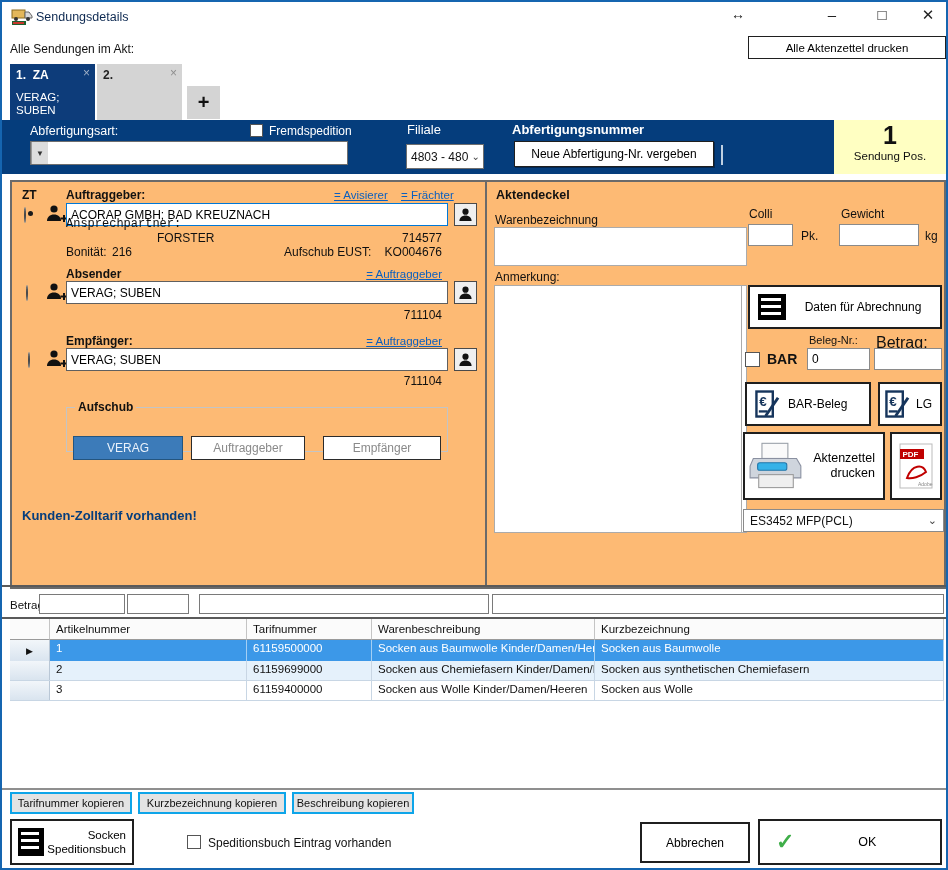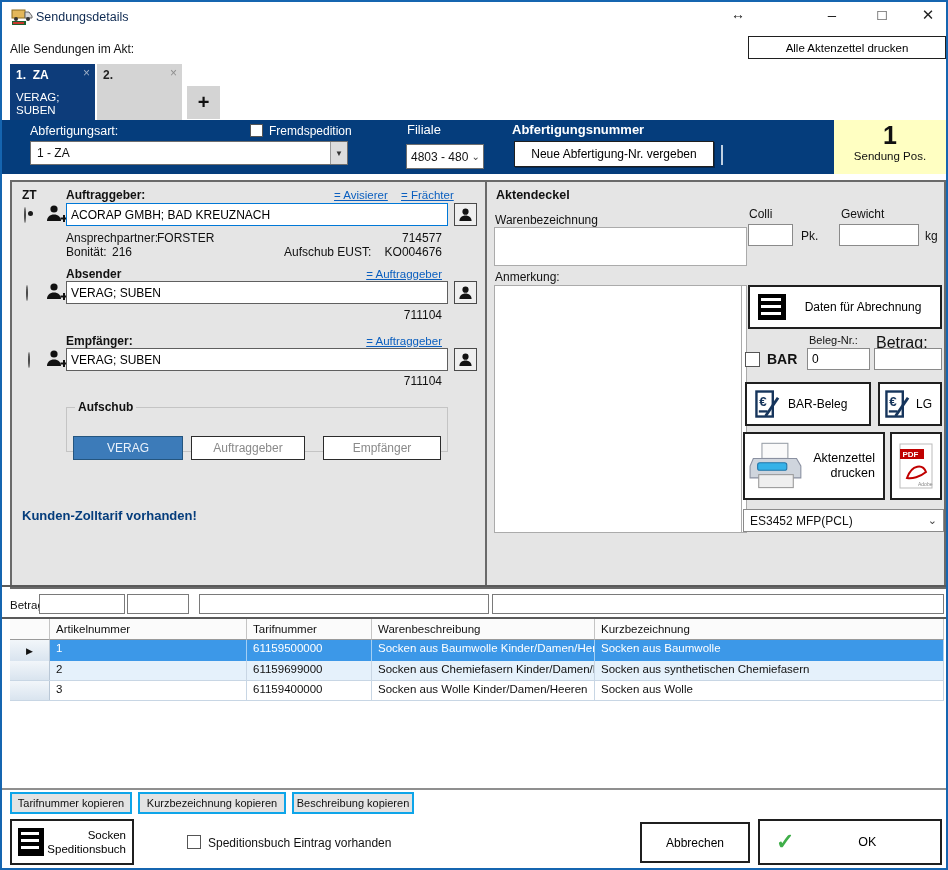--- a/index.html
+++ b/index.html
@@ -20,21 +20,21 @@
   .tab-close { position:absolute; top:2px; right:5px; font-size:12px; }
   
   .band { position:absolute; left:0; top:118px; width:100%; height:54px; background:#053D7C; }
   .combo { background:#fff; border:1px solid #6E6E6E; display:flex; align-items:center; }
   .combo .val { flex:1; padding-left:6px; overflow:hidden; white-space:nowrap; }
   .combo .btn { width:17px; align-self:stretch; background:#DDDDDD; border-left:1px solid #999;
                 display:flex; align-items:center; justify-content:center; font-size:8px; color:#333; }
   .cb { display:inline-block; width:13px; height:13px; background:#fff; border:1px solid #555; vertical-align:middle; }
   
   .panels { position:absolute; left:8px; top:178px; width:936px; height:409px;
-            background:#e5e5e5; border:2px solid #6A6A6A; }
+            background:#fdba74; border:2px solid #6A6A6A; }
   .vdiv { position:absolute; left:473px; top:0; width:2px; height:100%; background:#6A6A6A; }
   .link { color:#0B5FBF; text-decoration:underline; font-size:11.5px;text-align:center; }
   .field { background:#fff; border:1px solid #5F5F5F; font-family:"Liberation Sans",sans-serif;
            font-size:12px; padding:0 4px; }
   .radio { width:14px; height:14px; border:1.5px solid #4A4A4A; border-radius:50%; background:#fff; position:relative; }
   .radio.checked::after { content:""; position:absolute; left:3px; top:3px; width:5px; height:5px;
            border-radius:50%; background:#1a1a1a; }
   .pbtn { background:#EFEFEF; border:1px solid #4A4A4A; display:flex; align-items:center; justify-content:center; }
   .gbtn { border:1px solid #2b2b2b; background:#fff; display:flex; align-items:center;
           justify-content:center; font-size:12px; }
@@ -93,21 +93,20 @@
   </div>
   <div class="tab" style="left:95px;background:#D4D4D4;color:#222;">
     <span class="bold">2.</span>
     <span class="tab-close" style="color:#8E8E8E;">×</span>
   </div>
   <div class="abs" style="left:185px;top:84px;width:33px;height:33px;background:#D4D4D4;display:flex;align-items:center;justify-content:center;font-size:20px;font-weight:bold;">+</div>
 
   <div class="band">
     <span class="abs white nw" style="left:28px;top:4px;font-size:12.5px;">Abfertigungsart:</span>
     <div class="combo abs" style="left:28px;top:21px;width:318px;height:24px;">
-      <span class="val">1 - ZA</span>
       <span class="btn">▼</span>
     </div>
     <span class="cb abs" style="left:248px;top:4px;"></span>
     <span class="abs white nw" style="left:267px;top:4px;">Fremdspedition</span>
 
     <span class="abs white nw" style="left:405px;top:2px;font-size:13px;">Filiale</span>
     <div class="combo abs" style="left:404px;top:24px;width:78px;height:25px;">
       <span class="val" style="padding-left:4px;">4803 - 480</span>
       <span style="padding:0 3px;color:#444;font-size:10px;">⌄</span>
     </div>
@@ -140,21 +139,21 @@
           <path d="M14.5 14.5h7M18 11v7" stroke="#111" stroke-width="2"></path>
         </svg>
     </span>
     <input class="field abs" style="left: 54px; top: 21px; width: 382px; height: 23px; border: 1px solid rgb(0, 120, 215);" value="ACORAP GMBH; BAD KREUZNACH">
     <span class="pbtn abs" style="left:442px;top:21px;width:23px;height:23px;">
       <svg width="15" height="15" viewBox="0 0 16 16">
           <circle cx="8" cy="5" r="3.3" fill="#111"></circle>
           <path d="M1.5 15c0-3.8 2.9-6 6.5-6s6.5 2.2 6.5 6z" fill="#111"></path>
         </svg>
     </span>
-    <span class="abs nw" style="left:54px;top:49px;">Ansprechpartner:</span>
+    <span class="abs nw" style="left:54px;top:35px;font-family:Liberation Mono, monospace;">Ansprechpartner:</span>
     <span class="abs nw" style="left:145px;top:49px;">FORSTER</span>
     <span class="abs nw" style="right:502px;top:49px;">714577</span>
     <span class="abs nw" style="left:54px;top:63px;">Bonität:</span>
     <span class="abs nw" style="left:100px;top:63px;">216</span>
     <span class="abs nw" style="left:272px;top:63px;">Aufschub EUST:</span>
     <span class="abs nw" style="right:502px;top:63px;">KO004676</span>
 
     
     <span class="abs bold nw" style="left:54px;top:85px;">Absender</span>
     <span class="abs link nw" style="right:502px;top:86px;">= Auftraggeber</span>

